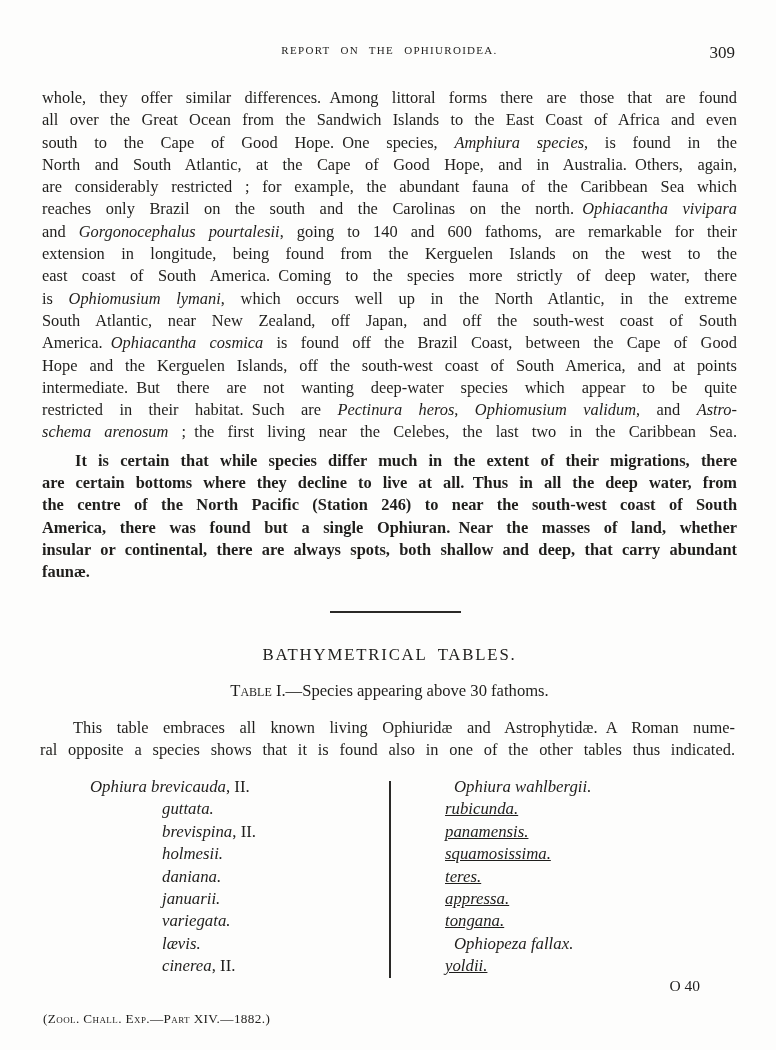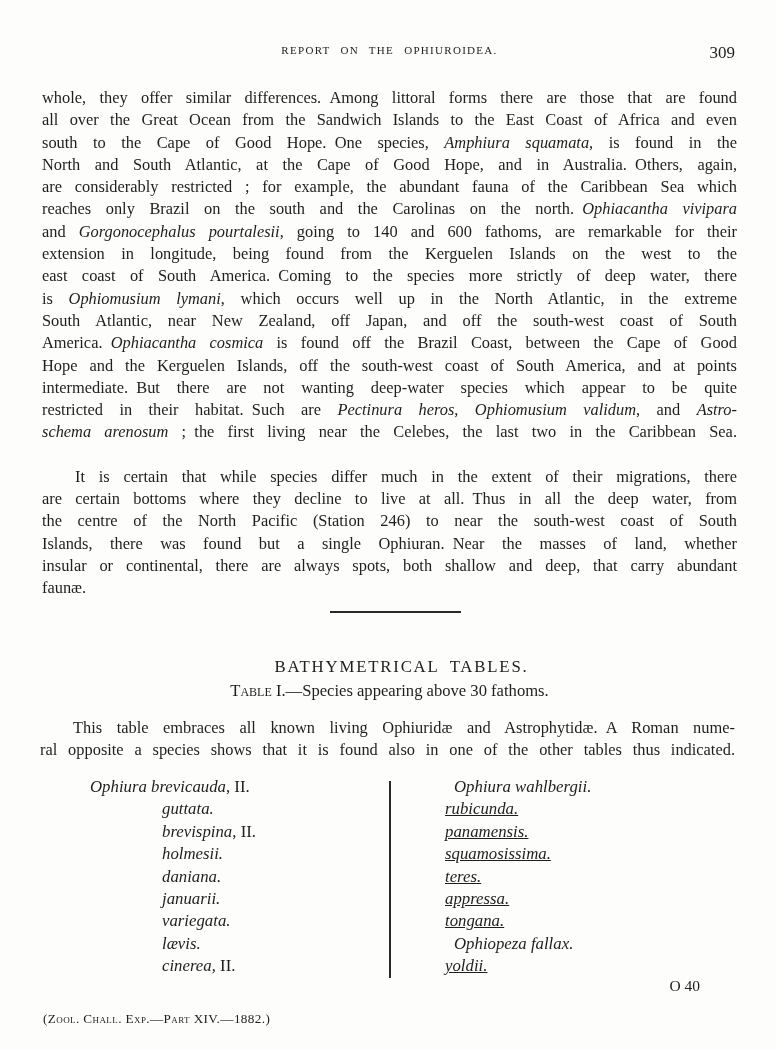--- a/index.html
+++ b/index.html
@@ -18,30 +18,30 @@
   .running-title {
     position: absolute; left: 0; right: 0; text-align: center;
     font-size: 11px; letter-spacing: 1.3px; word-spacing: 6px; color: #232220;
   }
   .page-number { position: absolute; right: 2px; top: -1px; font-size: 17px; }
 
   
   .body-text { position: absolute; top: 87px; left: 42px; width: 695px;
     font-size: 16.4px; line-height: 22.3px; }
   .para { margin: 0; }
-  .para + .para { margin-top: 22px; }
+  .para + .para { margin-top: 6px; font-weight: bold; }
   .line { min-height: 22.3px; }
   .line.just { text-align: justify; text-align-last: justify; text-justify: inter-word; }
   .line.first-indent { padding-left: 33px; }
   .it { font-style: italic; }
 
   
   .divider { position: absolute; top: 611px; left: 330px; width: 131px; height: 2px;
     background: #2a2927; }
-  .section-heading { position: absolute; top: 645px; left: 42px; width: 695px; margin: 12px;
+  .section-heading { position: absolute; top: 645px; left: 42px; width: 695px; margin: 0;
     text-align: center; font-weight: normal; font-size: 16.8px;
     letter-spacing: 1.8px; word-spacing: 5px; }
   .table-caption { position: absolute; top: 681px; left: 42px; width: 695px;
     text-align: center; font-size: 16.6px; }
   .sc { font-variant: small-caps; }
 
   .intro { position: absolute; top: 717px; left: 40px; width: 695px;
     font-size: 16.4px; line-height: 22.3px; }
 
   
@@ -71,40 +71,40 @@
 
   <div class="header">
     <div class="running-title">REPORT ON THE OPHIUROIDEA.</div>
     <div class="page-number">309</div>
   </div>
 
   <div class="body-text">
     <div class="para">
         <div class="line just">whole, they offer similar differences. Among littoral forms there are those that are found</div>
         <div class="line just">all over the Great Ocean from the Sandwich Islands to the East Coast of Africa and even</div>
-        <div class="line just">south to the Cape of Good Hope. One species, <span class="it">Amphiura squamata</span>, is found in the</div>
+        <div class="line just">south to the Cape of Good Hope. One species, <span class="it">Amphiura species</span>, is found in the</div>
         <div class="line just">North and South Atlantic, at the Cape of Good Hope, and in Australia. Others, again,</div>
         <div class="line just">are considerably restricted ; for example, the abundant fauna of the Caribbean Sea which</div>
         <div class="line just">reaches only Brazil on the south and the Carolinas on the north. <span class="it">Ophiacantha vivipara</span></div>
         <div class="line just">and <span class="it">Gorgonocephalus pourtalesii</span>, going to 140 and 600 fathoms, are remarkable for their</div>
         <div class="line just">extension in longitude, being found from the Kerguelen Islands on the west to the</div>
         <div class="line just">east coast of South America. Coming to the species more strictly of deep water, there</div>
         <div class="line just">is <span class="it">Ophiomusium lymani</span>, which occurs well up in the North Atlantic, in the extreme</div>
         <div class="line just">South Atlantic, near New Zealand, off Japan, and off the south-west coast of South</div>
         <div class="line just">America. <span class="it">Ophiacantha cosmica</span> is found off the Brazil Coast, between the Cape of Good</div>
         <div class="line just">Hope and the Kerguelen Islands, off the south-west coast of South America, and at points</div>
         <div class="line just">intermediate. But there are not wanting deep-water species which appear to be quite</div>
         <div class="line just">restricted in their habitat. Such are <span class="it">Pectinura heros</span>, <span class="it">Ophiomusium validum</span>, and <span class="it">Astro-</span></div>
         <div class="line just"><span class="it">schema arenosum</span> ; the first living near the Celebes, the last two in the Caribbean Sea.</div>
       </div>
     <div class="para">
         <div class="line just first-indent">It is certain that while species differ much in the extent of their migrations, there</div>
         <div class="line just">are certain bottoms where they decline to live at all. Thus in all the deep water, from</div>
         <div class="line just">the centre of the North Pacific (Station 246) to near the south-west coast of South</div>
-        <div class="line just">Islands, there was found but a single Ophiuran. Near the masses of land, whether</div>
+        <div class="line just">America, there was found but a single Ophiuran. Near the masses of land, whether</div>
         <div class="line just">insular or continental, there are always spots, both shallow and deep, that carry abundant</div>
         <div class="line">faunæ.</div>
       </div>
   </div>
 
   <div class="divider"></div>
 
   <h2 class="section-heading">BATHYMETRICAL TABLES.</h2>
 
   <div class="table-caption">

